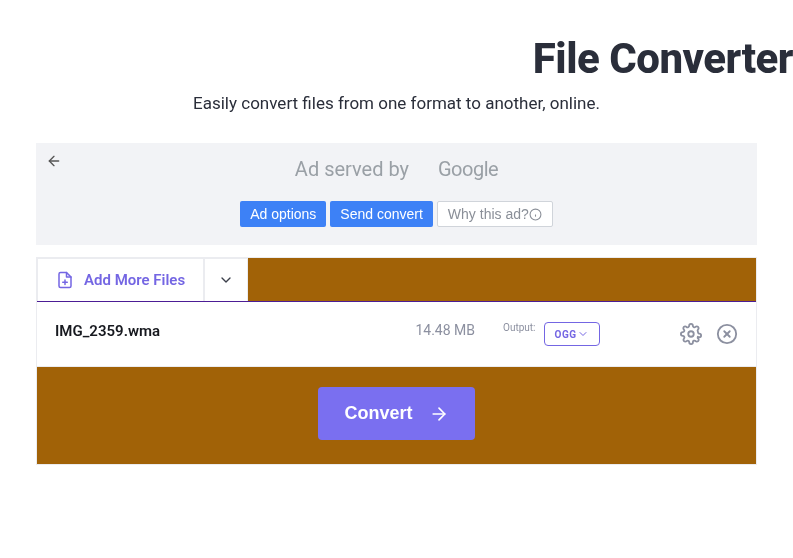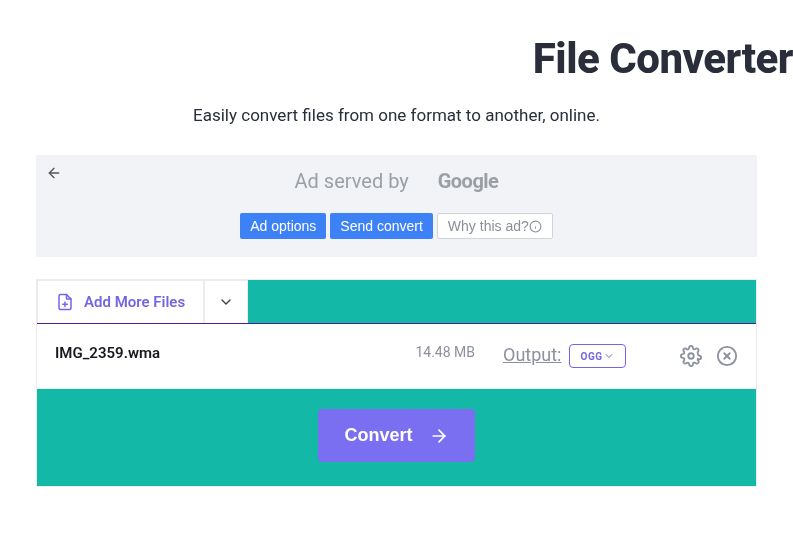--- a/index.html
+++ b/index.html
@@ -15,21 +15,21 @@
     font-size: 42px;
     font-weight: 800;
     color: #2a2e3a;
     margin-top: 34px;
     letter-spacing: -0.5px;
   }
   .subtitle {
     text-align: center;
     font-size: 17px;
     color: #2a2e3a;
-    margin-top: 22px;
+    margin-top: 10px;
     font-weight: 400;
   }
   .ad-container {
     margin: 30px 36px 0 36px;
     background: #f2f3f6;
     position: relative;
     padding: 14px 0 18px 0;
   }
   .ad-back {
     position: absolute;
@@ -40,21 +40,21 @@
     color: #555;
     cursor: pointer;
   }
   .ad-served {
     text-align: center;
     font-size: 20px;
     color: #9aa0a6;
     font-weight: 400;
   }
   .ad-served .google {
-    font-weight: 700;
+    font-weight: 400;
     letter-spacing: -0.5px;
     margin-left: 24px;
   }
   .ad-buttons {
     display: flex;
     justify-content: center;
     gap: 4px;
     margin-top: 20px;
   }
   .ad-btn-blue {
@@ -72,23 +72,23 @@
     border: 1px solid #d0d4da;
     font-size: 14px;
     padding: 4px 10px;
     border-radius: 2px;
     cursor: pointer;
     display: inline-flex;
     align-items: center;
     gap: 0;
   }
   .converter-panel {
-    margin: 22px 36px 0 36px;
+    margin: 12px 36px 0 36px;
     border: 1px solid #ebecf0;
-    background: #14b8a6;
+    background: #a16207;
   }
   .add-row {
     display: flex;
   }
   .add-btn {
     background: #fff;
     border: 1px solid #ebecf0;
     border-bottom: none;
     display: inline-flex;
     align-items: center;
@@ -125,25 +125,24 @@
     flex: 0 0 auto;
     width: 330px;
   }
   .file-size {
     font-size: 14px;
     color: #8c90a0;
     width: 90px;
     text-align: right;
   }
   .output-label {
-    font-size: 18px;
+    font-size: 10px;
     color: #8c90a0;
     margin-left: 28px;
     margin-right: 8px;
-    text-decoration: underline;
   }
   .output-select {
     border: 1px solid #7466e3;
     border-radius: 4px;
     color: #7466e3;
     font-size: 10px;
     font-weight: 700;
     padding: 5px 10px;
     display: inline-flex;
     align-items: center;

